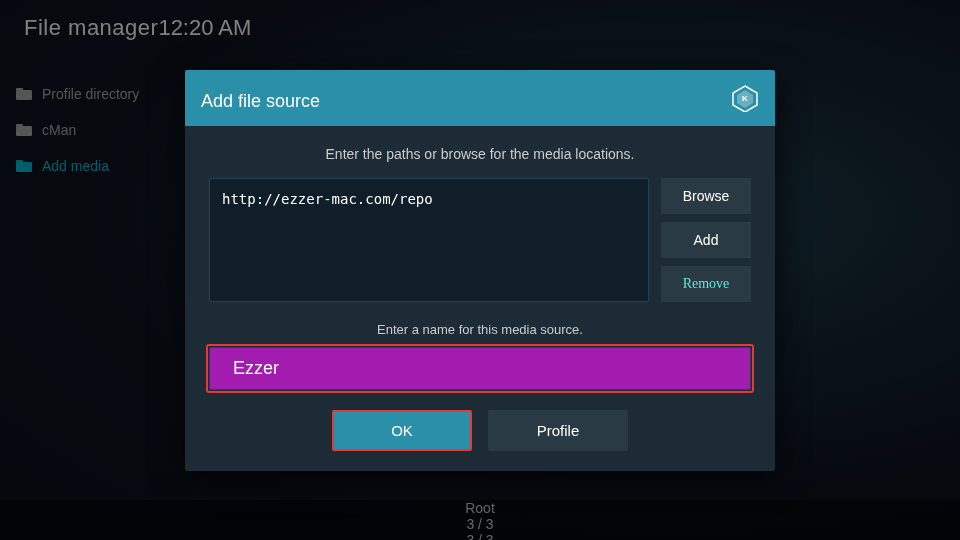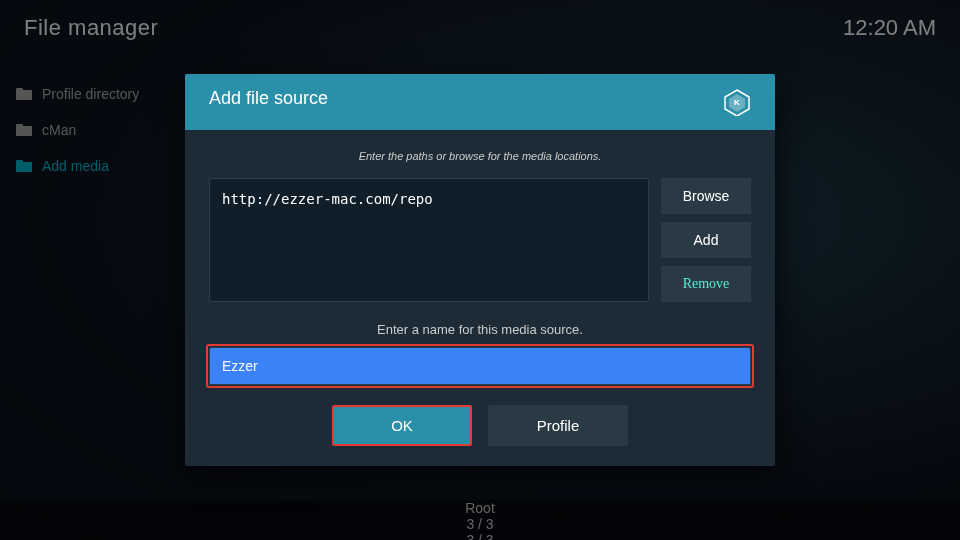--- a/index.html
+++ b/index.html
@@ -19,21 +19,20 @@
       background: radial-gradient(ellipse at 70% 40%, #1e3a4a 0%, #0d1520 60%, #0a0f1a 100%);
     }
 
     
     .header {
       position: absolute;
       top: 0; left: 0; right: 0;
       height: 56px;
       display: flex;
       align-items: center;
-      justify-content: space-between;
       padding: 0 24px;
       z-index: 10;
     }
 
     .header-title {
       color: #ffffff;
       font-size: 22px;
       font-weight: 300;
       letter-spacing: 0.5px;
     }
@@ -132,47 +131,46 @@
     .dialog {
       width: 590px;
       background: #1c2b35;
       border-radius: 2px;
       overflow: hidden;
       box-shadow: 0 8px 32px rgba(0,0,0,0.8);
     }
 
     .dialog-header {
       background: #2a8fa8;
-      padding: 14px 24px;
-      display: flex;
-      align-items: flex-start;
+      padding: 14px 16px;
+      display: flex;
+      align-items: flex-end;
       justify-content: space-between;
     }
 
     .dialog-title {
       color: #ffffff;
       font-size: 18px;
       font-weight: 400;
     }
 
     .kodi-logo {
       width: 28px;
       height: 28px;
     }
 
     .dialog-body {
       padding: 20px 24px;
     }
 
     .dialog-instruction {
       color: #cccccc;
-      font-size: 11px;
+      font-size: 14px;
       text-align: center;
       margin-bottom: 16px;
-      font-style: italic;
     }
 
     .path-section {
       display: flex;
       gap: 12px;
       margin-bottom: 20px;
     }
 
     .path-textarea {
       flex: 1;
@@ -219,25 +217,25 @@
       margin-bottom: 10px;
     }
 
     .name-input-wrapper {
       position: relative;
       margin-bottom: 20px;
     }
 
     .name-input {
       width: 100%;
-      background: #3b82f6;
+      background: #a21caf;
       border: 1px solid #2a4050;
       color: #ffffff;
-      font-size: 14px;
-      padding: 10px 12px;
+      font-size: 18px;
+      padding: 10px 23px;
       border-radius: 2px;
       outline: none;
     }
 
     .name-input-highlight {
       position: absolute;
       inset: -3px;
       border: 2px solid #e53935;
       border-radius: 3px;
       pointer-events: none;

